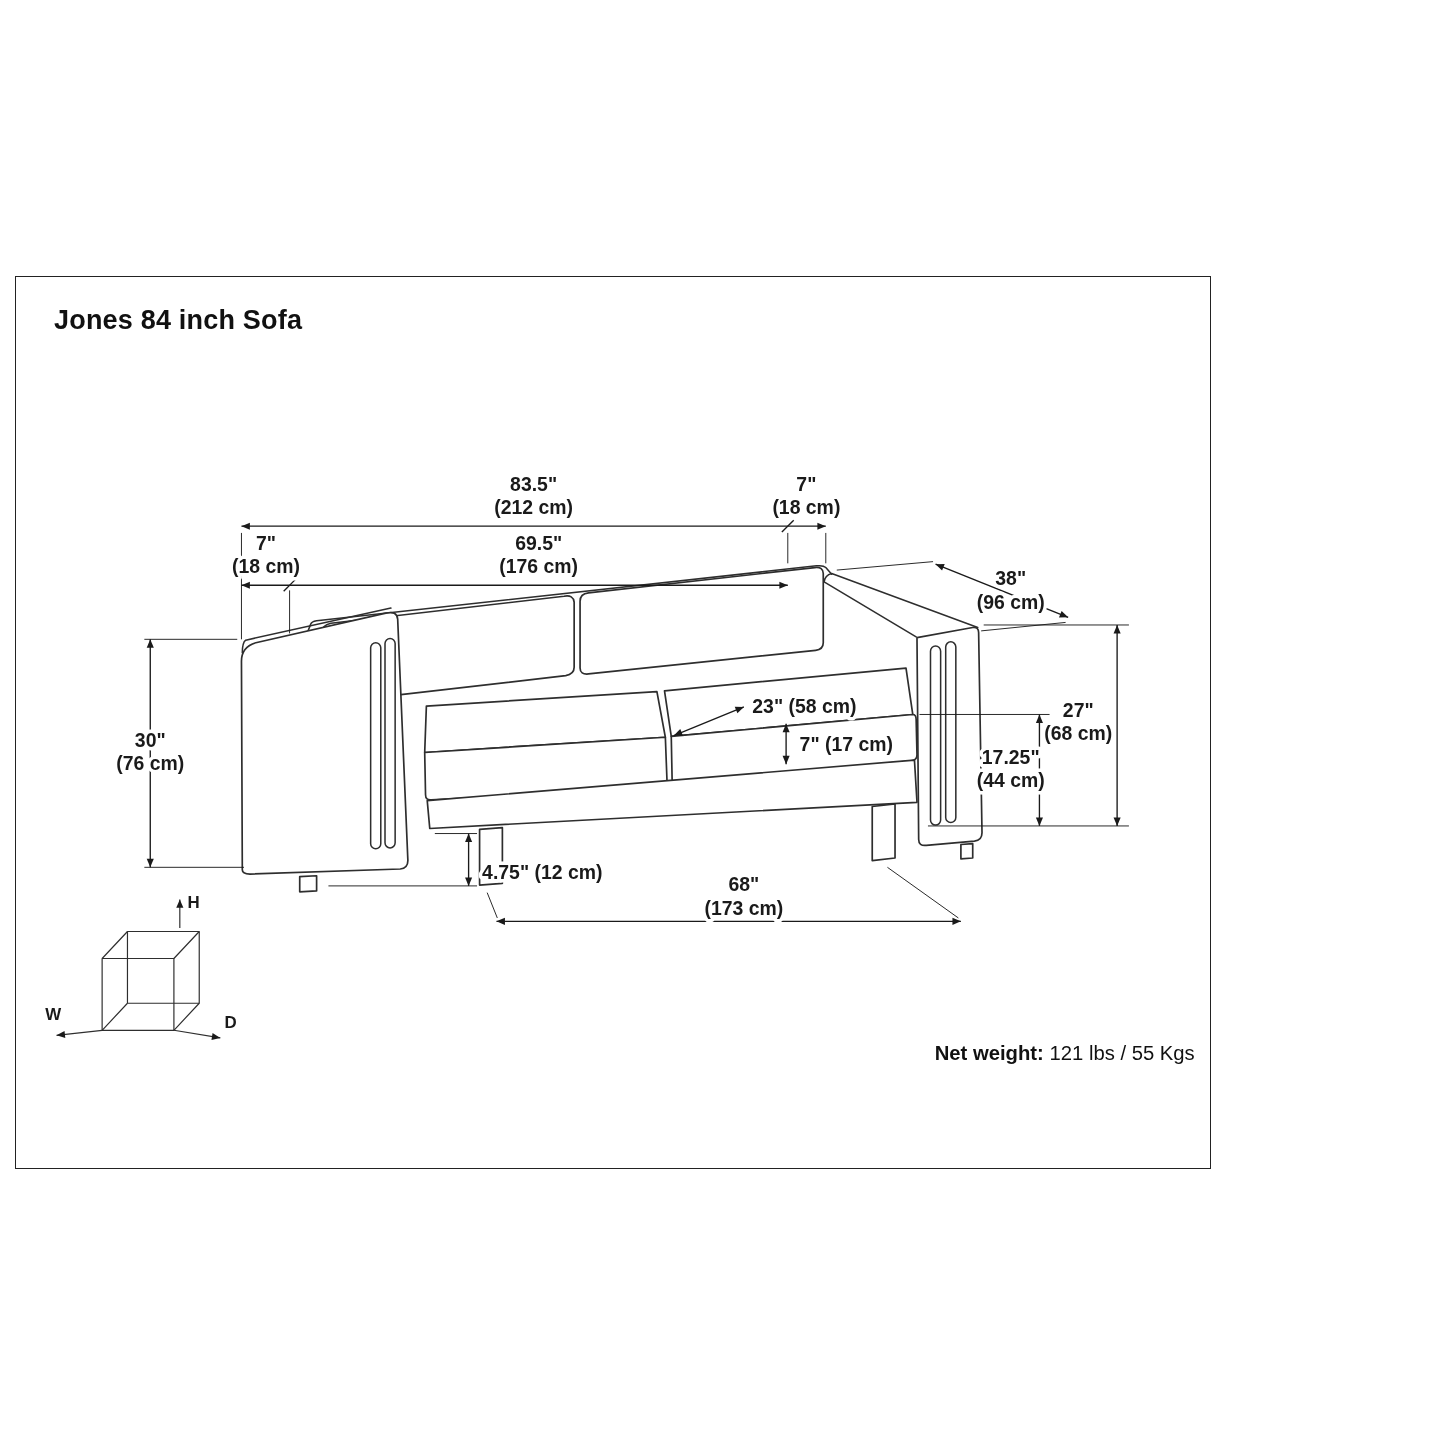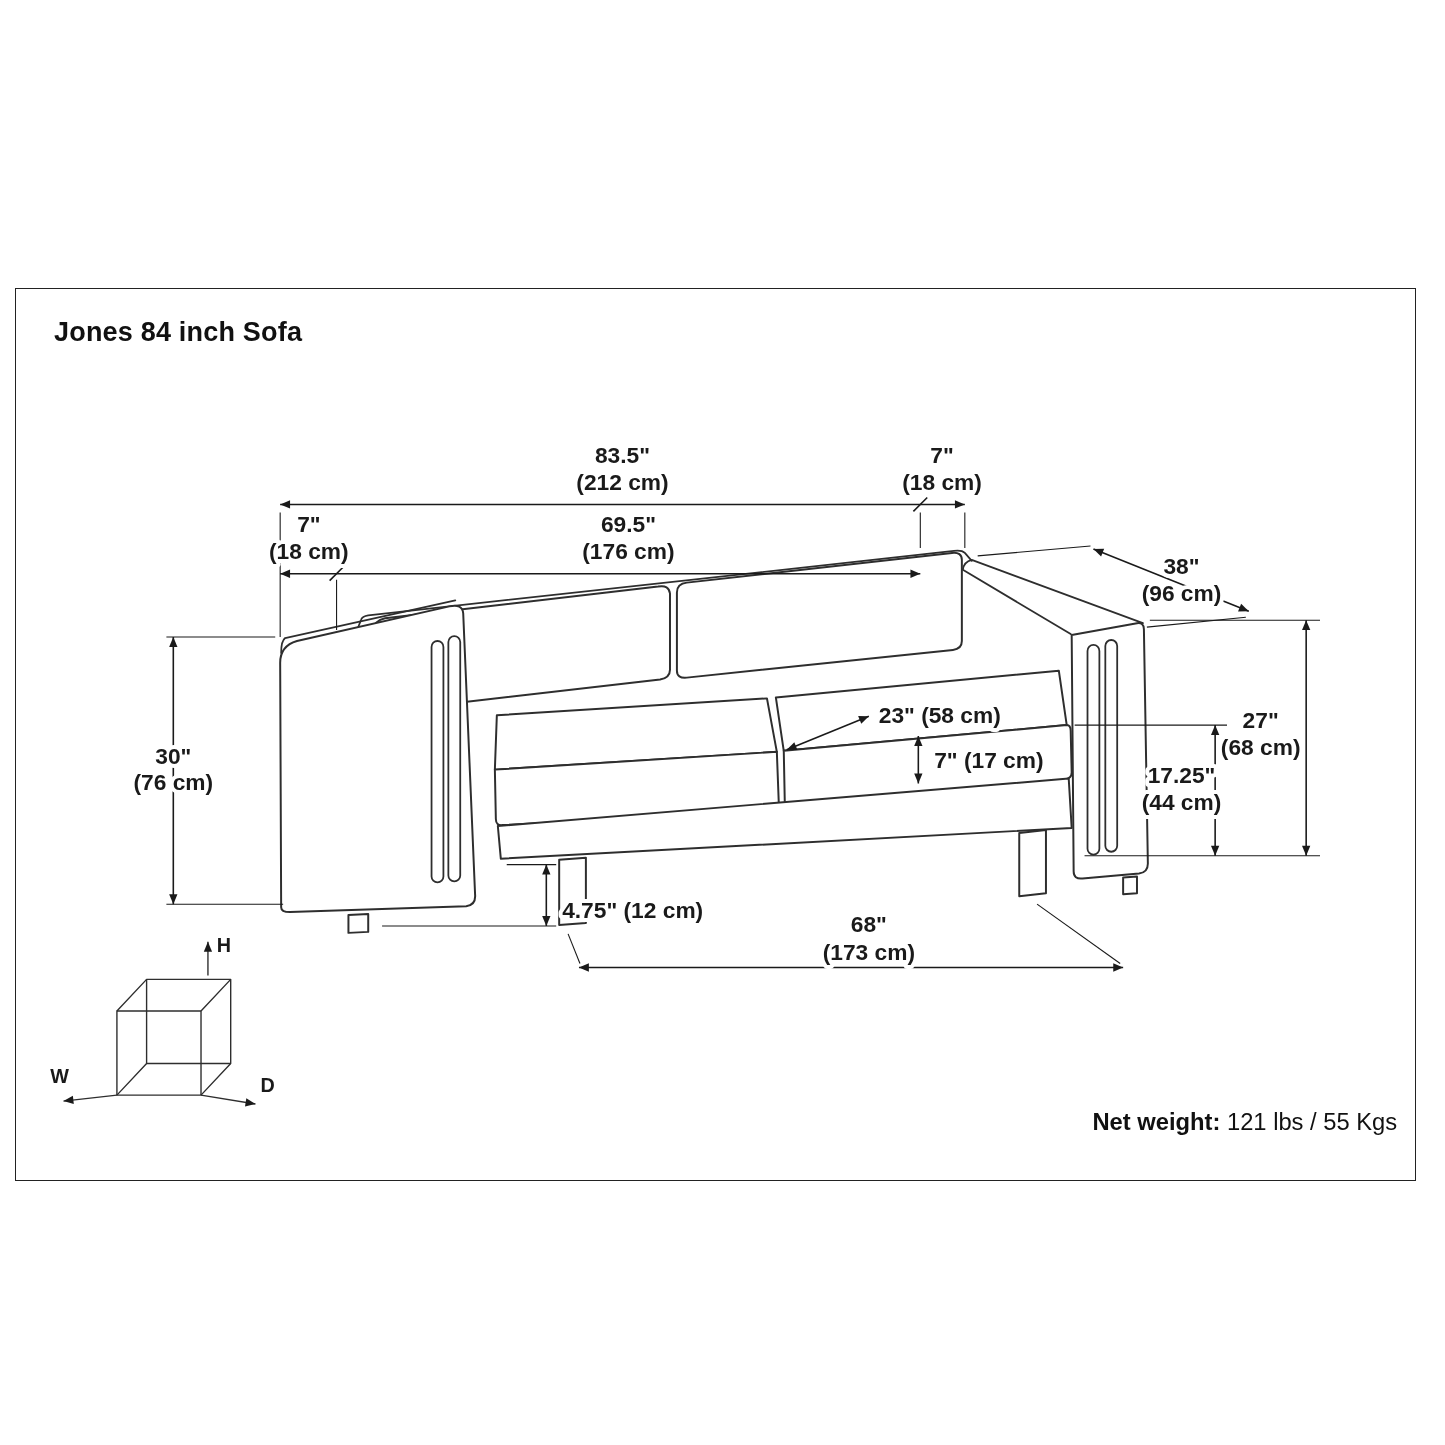--- a/index.html
+++ b/index.html
@@ -1,17 +1,17 @@
 <!DOCTYPE html>
 <html><head>
 <meta charset="utf-8">
 <style>
   html,body{margin:0;padding:0;background:#fff;}
   body{width:1445px;height:1445px;position:relative;font-family:"Liberation Sans",sans-serif;}
-  .frame{position:absolute;left:15px;top:288px;width:1401px;height:893px;border:1.5px solid #222;box-sizing:border-box;background:#fff;}
+  .frame{position:absolute;left:15px;top:276px;width:1196px;height:893px;border:1.5px solid #222;box-sizing:border-box;background:#fff;}
   .title{position:absolute;left:38px;top:28px;font-size:27px;font-weight:700;color:#111;letter-spacing:.2px;}
   svg{position:absolute;left:0;top:0;width:100%;height:100%;}
   .sofa{fill:#fff;stroke:#2e2e2e;stroke-width:2;stroke-linejoin:round;stroke-linecap:round;}
   .detail{fill:none;stroke:#2e2e2e;stroke-width:1.8;stroke-linejoin:round;stroke-linecap:round;}
   .dim{fill:none;stroke:#1a1a1a;stroke-width:1.6;}
   .ext{fill:none;stroke:#1a1a1a;stroke-width:1.1;}
   .tick{stroke:#1a1a1a;stroke-width:1.6;}
   .cube{fill:none;stroke:#2e2e2e;stroke-width:1.4;stroke-linejoin:round;}
   .dl{font-family:"Liberation Sans",sans-serif;font-size:23px;font-weight:600;fill:#1a1a1a;
       paint-order:stroke;stroke:#fff;stroke-width:8px;stroke-linejoin:round;text-anchor:middle;}

